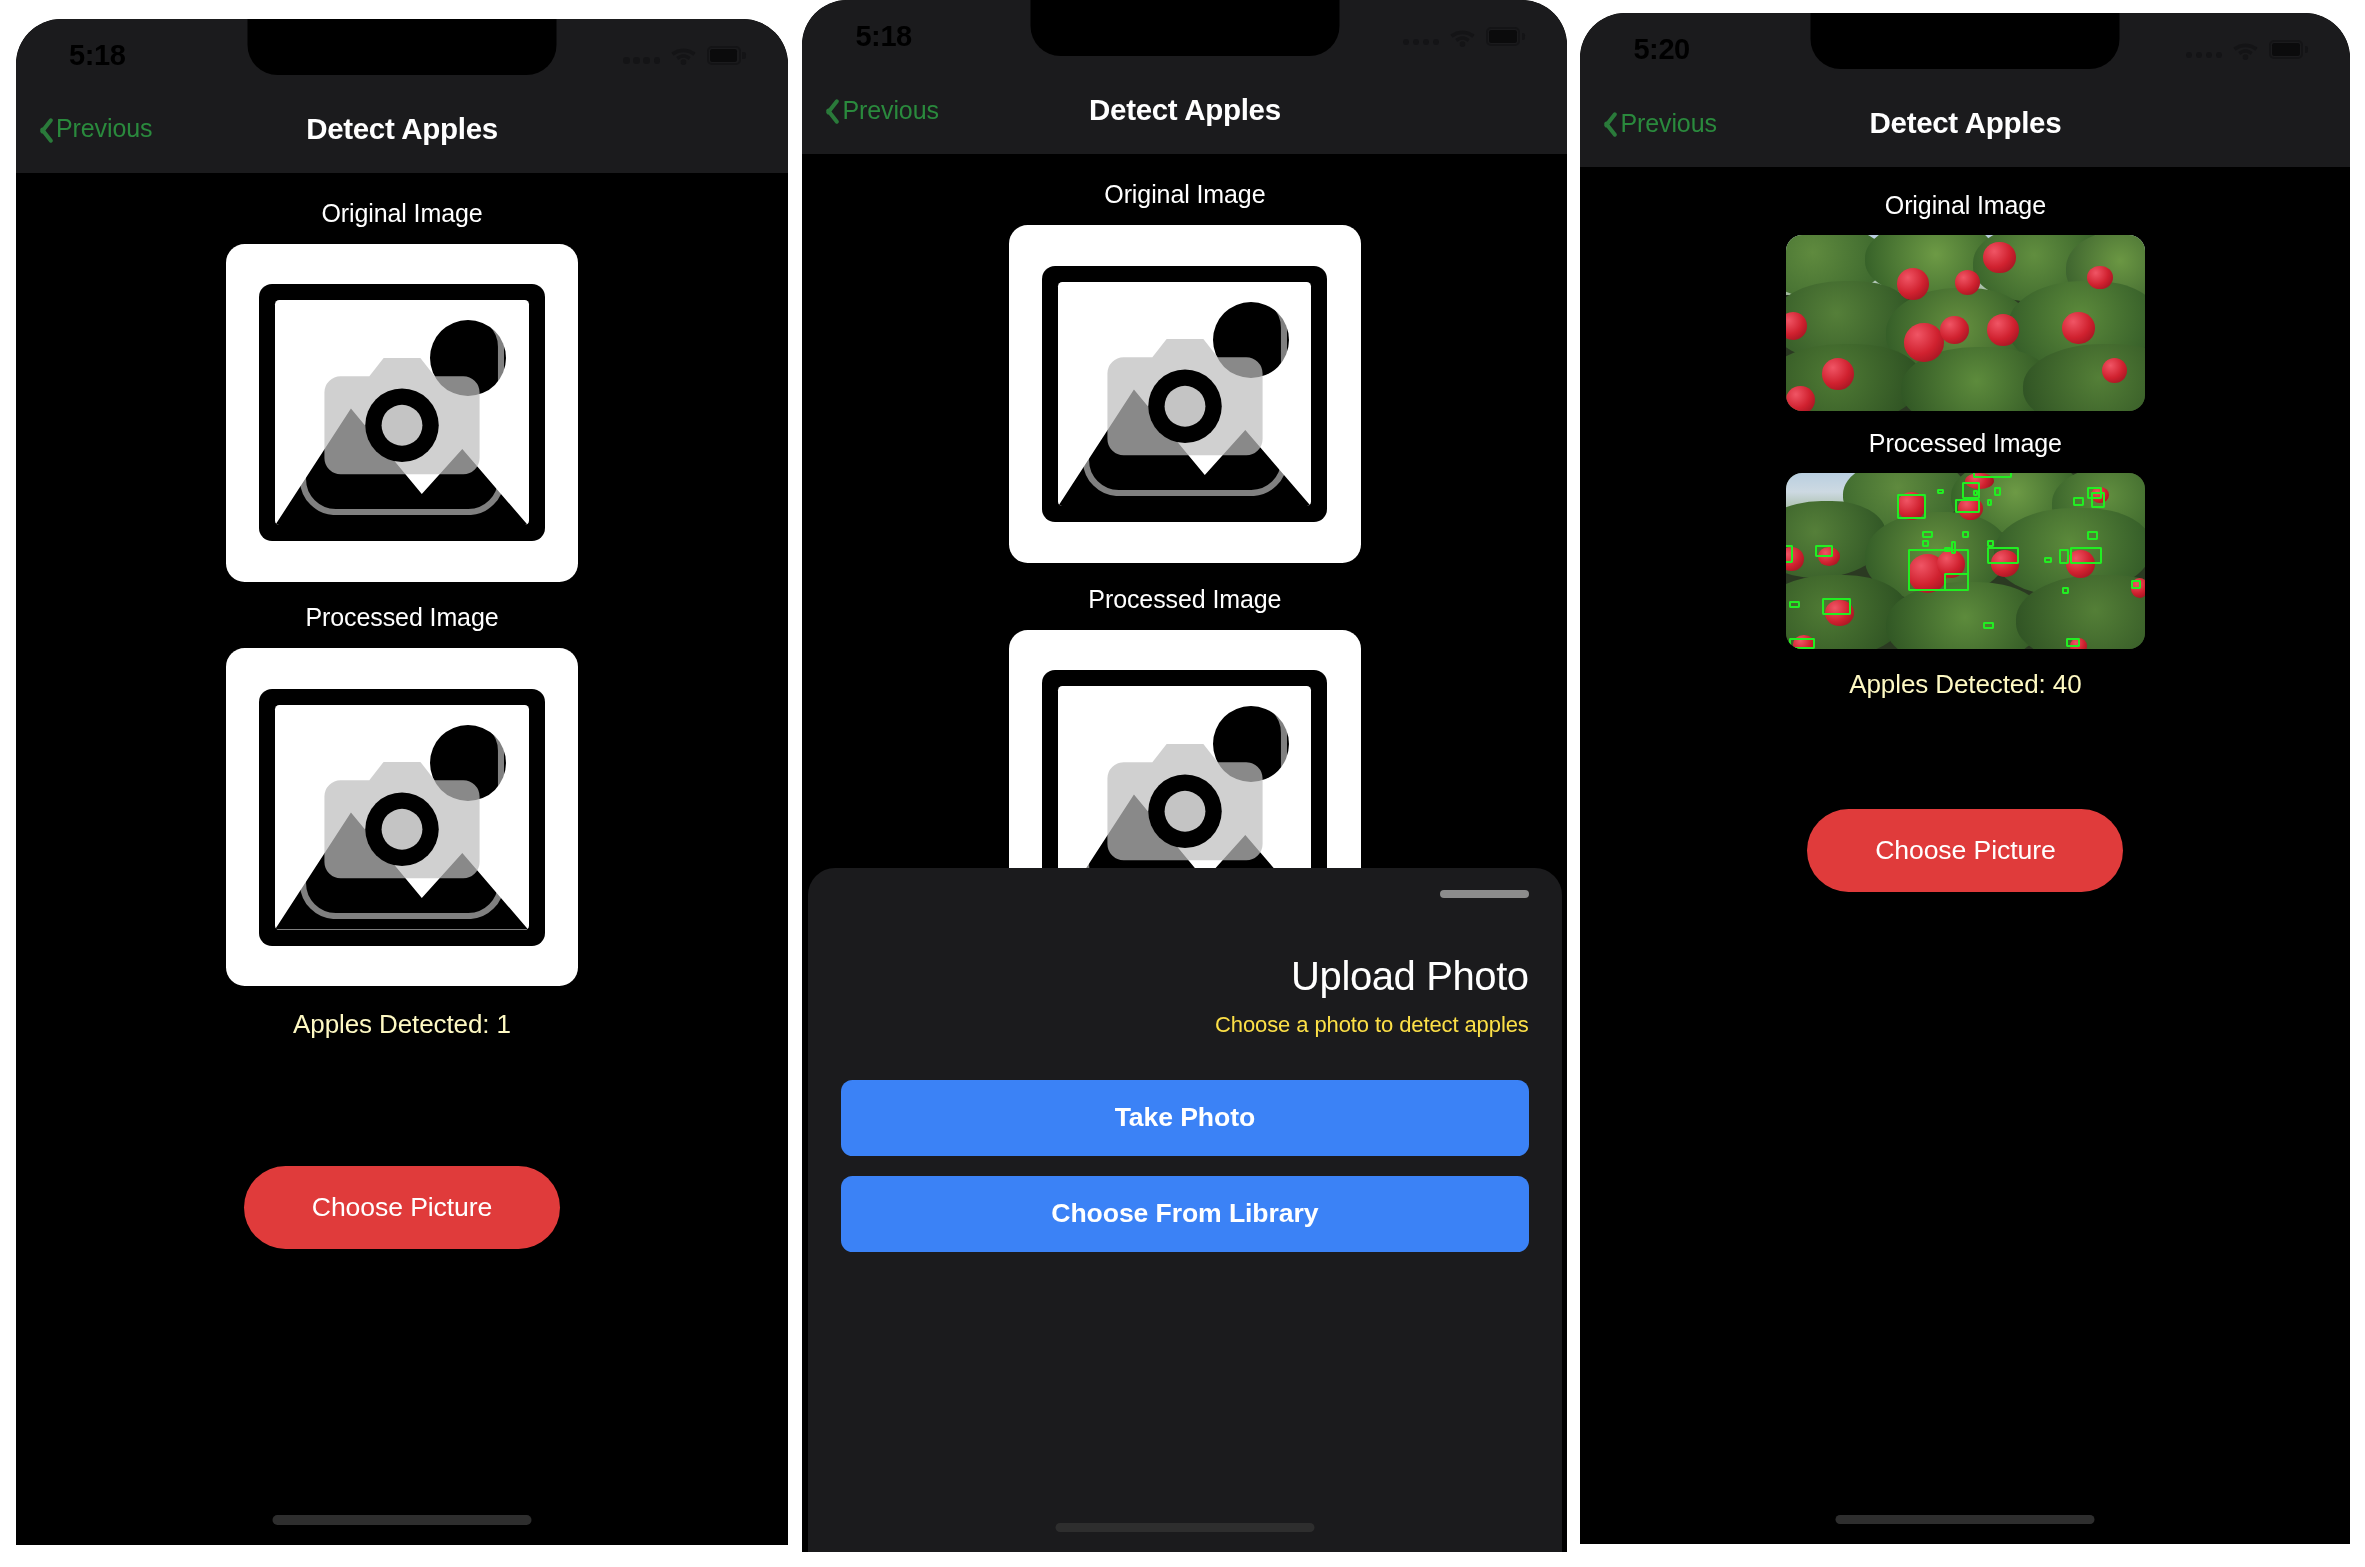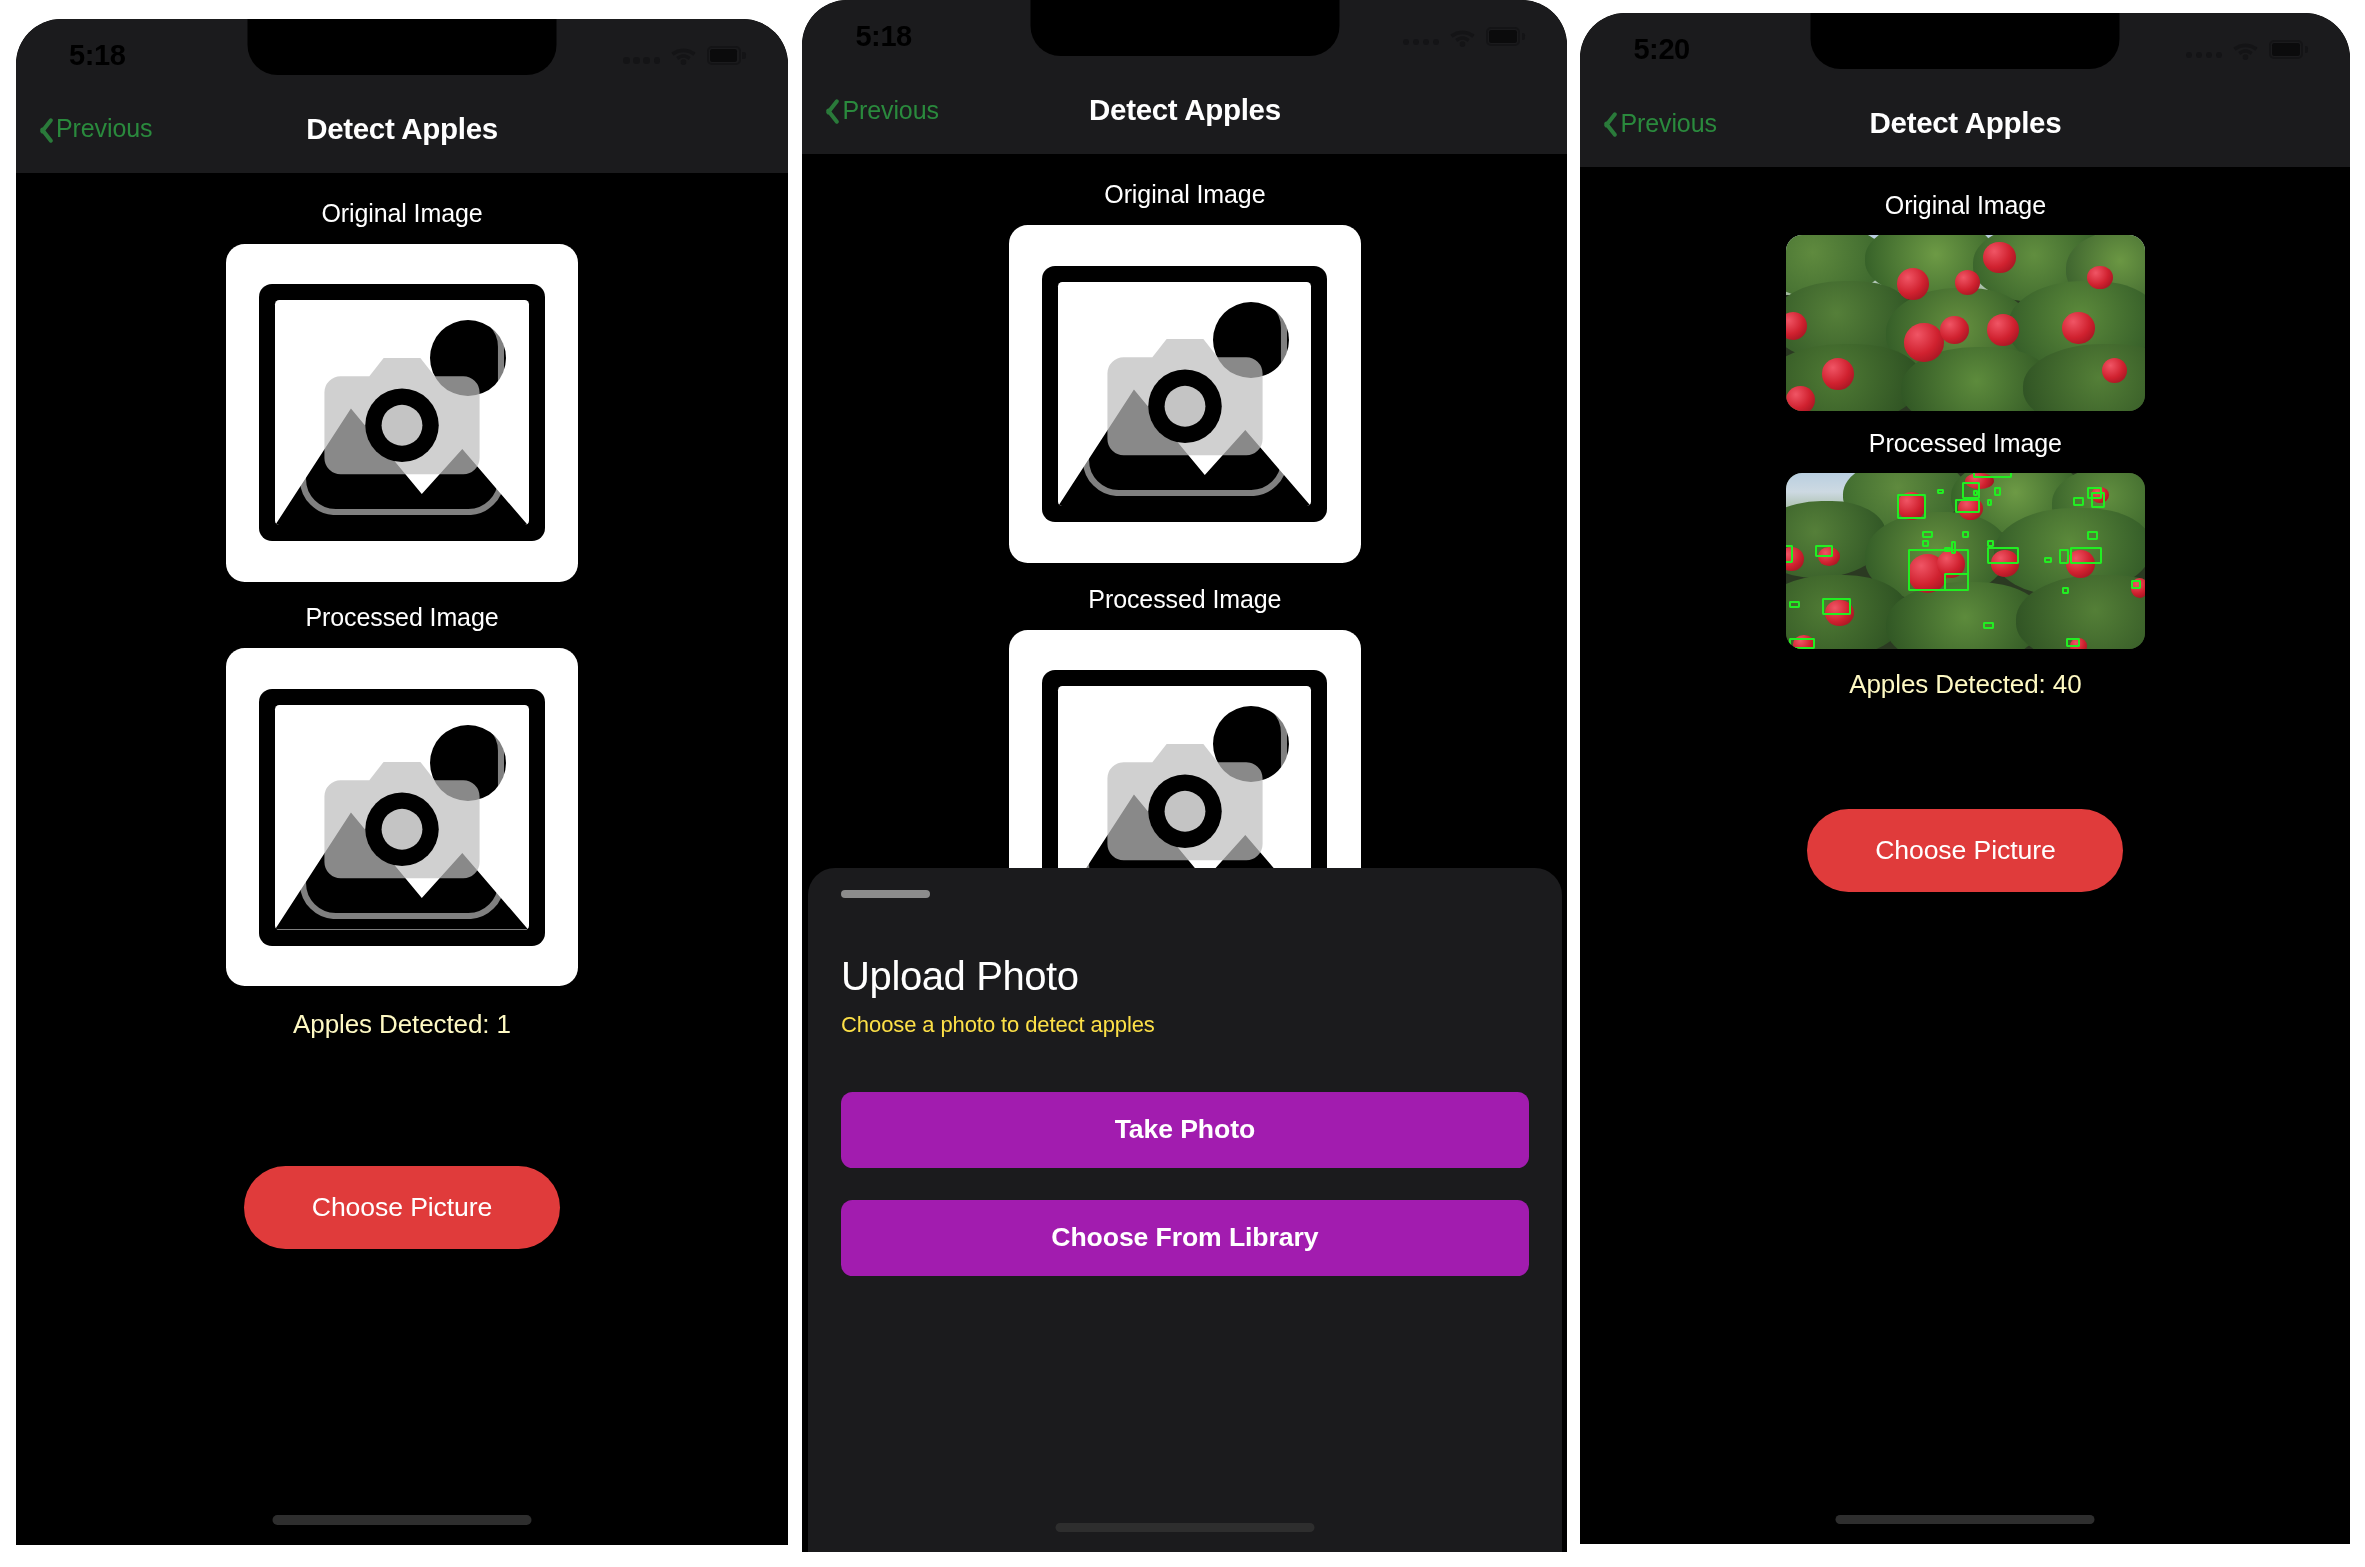--- a/index.html
+++ b/index.html
@@ -176,47 +176,46 @@
     background: #2e2e2e; border-radius: 5.7px;
   }
 
   
   .scrim { position: absolute; inset: 0; background: rgba(0,0,0,0.0); }
   .sheet {
     position: absolute; left: 5.7px; right: 5.7px; bottom: 0;
     background: #1b1b1d;
     border-radius: 27px 27px 0 0;
     padding: 21.6px 33px 0 33px;
-    display: flex; flex-direction: column; align-items: flex-start;
+    display: flex; flex-direction: column; align-items: flex-end;
   }
   .grabber {
     width: 89px; height: 8px; background: #8c8c8c; border-radius: 4.3px;
     margin-bottom: 56px;
   }
   .sheet-title {
     font-size: 40px; font-weight: 400; color: #ffffff; letter-spacing: -0.4px;
     margin-bottom: 13px;
   }
   .sheet-sub {
     font-size: 22px; color: #fde047; letter-spacing: -0.1px; margin-bottom: 42px;
   }
   .sheet-btn {
     width: 100%;
-    background: #a21caf;
+    background: #3b82f6;
     color: #ffffff;
     border: none;
     border-radius: 11.5px;
     height: 76px;
     font-size: 26.6px;
     font-weight: 700;
     font-family: "Liberation Sans", sans-serif;
     letter-spacing: -0.1px;
     cursor: pointer;
     margin-bottom: 20px;
-    margin-top: 12px;
   }
   .sheet-spacer { height: 66px; }
 </style>
 </head>
 <body>
 
 <div class="board">
 
   <div class="phone p1">
     <div class="topbar">

